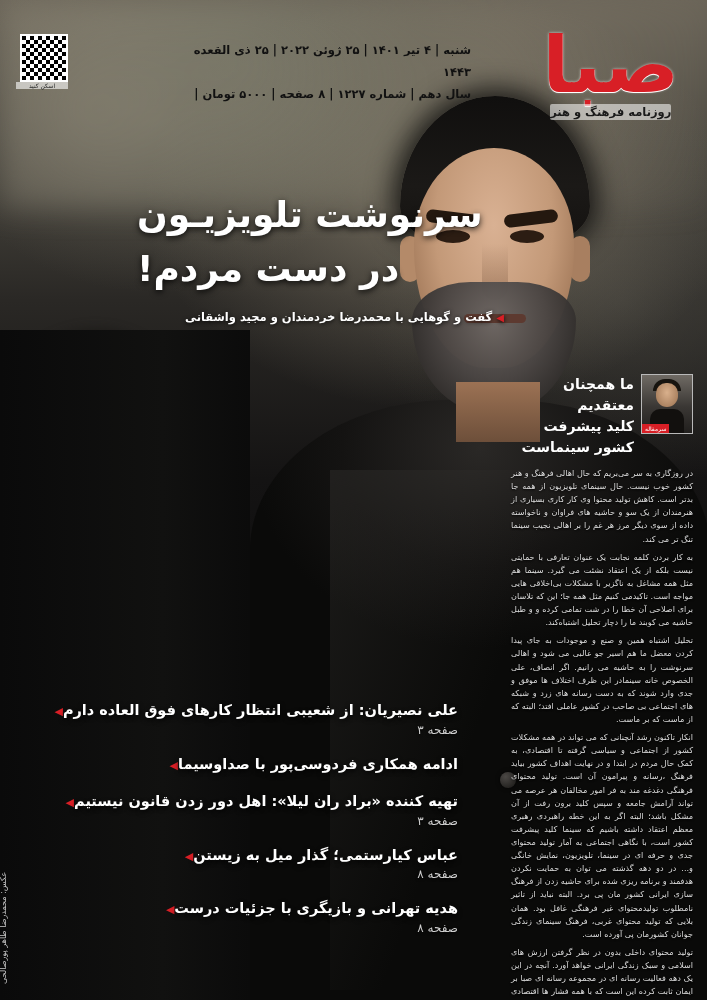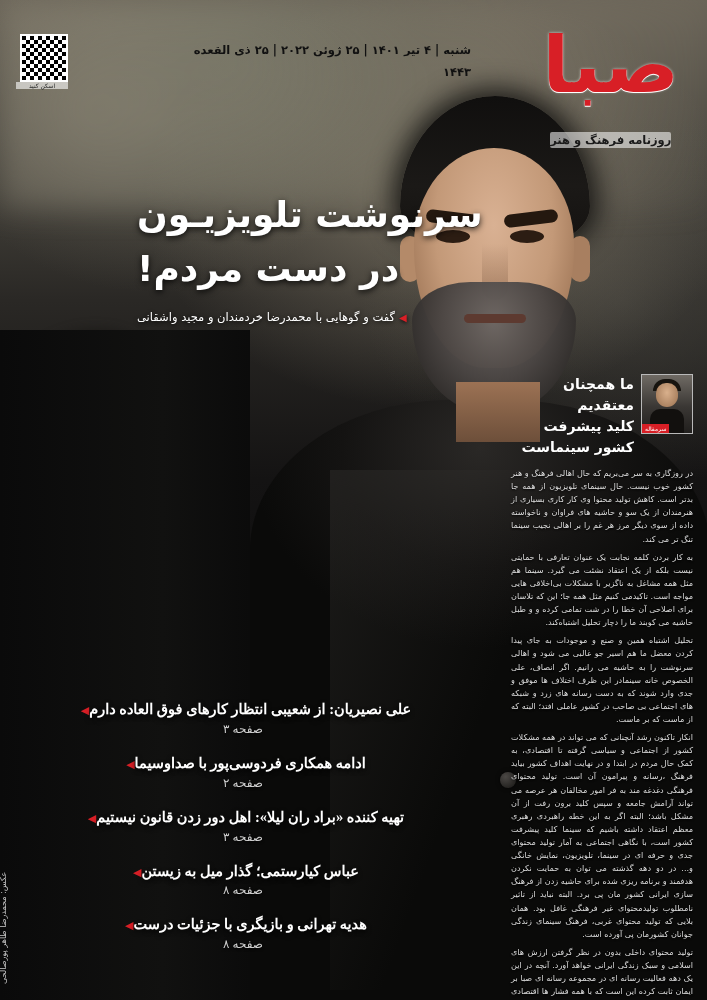--- a/index.html
+++ b/index.html
@@ -150,21 +150,20 @@
     font-weight: 700;
     color: #1a1a1a;
     background: rgba(255,255,255,0.0);
     direction: rtl;
   }
   .logo-sub-wrap {
     background: rgba(255,255,255,0.55);
     padding: 1px 0;
     display: inline-block;
     border-radius: 2px;
-    margin-top: 28px;
   }
 
   
   .dateline {
     position: absolute;
     right: 236px; top: 40px;
     width: 280px;
     text-align: right;
     direction: rtl;
     font-size: 11.5px;
@@ -213,23 +212,24 @@
     font-size: 36px;
     font-weight: 700;
     line-height: 1.5;
     text-shadow: 0 2px 6px rgba(0,0,0,0.85);
     letter-spacing: 0.5px;
   }
   .kicker {
     margin-top: 14px;
     color: #ffffff;
     font-size: 11.5px;
-    font-weight: 400;
+    font-weight: 700;
     text-shadow: 0 1px 4px rgba(0,0,0,0.9);
     direction: rtl;
+    margin-left: 48px;
   }
   .kicker .tri {
     color: #d81f26;
     font-size: 10px;
     margin-left: 4px;
   }
 
   
   .editorial {
     position: absolute;
@@ -297,22 +297,21 @@
     left: 28px; top: 700px;
     width: 430px;
     direction: rtl;
     z-index: 6;
     text-align: left;
   }
   .teaser {
     position: relative;
     padding: 0 0 0 0;
     margin-bottom: 17px;
-    text-align: center;
-    font-family: Liberation Serif, serif;
+    text-align: right;
   }
   .teaser .t-line {
     color: #ffffff;
     font-size: 14.5px;
     font-weight: 700;
     text-shadow: 0 2px 5px rgba(0,0,0,0.9);
     line-height: 1.3;
     display: inline-block;
   }
   .teaser .t-tri {
@@ -371,20 +370,21 @@
     <div class="neck"></div>
   </div>
 
   <div class="masthead">
     <div class="logo-word">صبا</div>
     <div class="logo-sub"><span class="logo-sub-wrap">روزنامه فرهنگ و هنر</span></div>
   </div>
 
   <div class="dateline">
     <div>شنبه | ۴ تیر ۱۴۰۱ | ۲۵ ژوئن ۲۰۲۲ | ۲۵ ذی القعده ۱۴۴۳</div>
+    <div>سال دهم | شماره ۱۲۲۷ | ۸ صفحه | ۵۰۰۰ تومان |</div>
   </div>
   <div class="qr"></div>
   <div class="qr-label">اسکن کنید</div>
 
   <div class="headline">
     <div class="l1">سرنوشت تلویزیـون</div>
     <div class="l2">در دست مردم!</div>
     <div class="kicker">
       <span class="tri">◀</span><span>گفت و گوهایی با محمدرضا خردمندان و مجید واشقانی</span>
     </div>
@@ -414,21 +414,20 @@
 
   </div>
 
   <div class="teasers">
     <div class="teaser">
       <span class="t-line">علی نصیریان: از شعیبی انتظار کارهای فوق العاده دارم</span><span class="t-tri">◀</span>
       <span class="t-page">صفحه ۳</span>
     </div>
     <div class="teaser">
       <span class="t-line">ادامه همکاری فردوسی‌پور با صداوسیما</span><span class="t-tri">◀</span>
-      <span class="t-page">صفحه ۲</span>
     </div>
     <div class="teaser">
       <span class="t-line">تهیه کننده «براد ران لیلا»: اهل دور زدن قانون نیستیم</span><span class="t-tri">◀</span>
       <span class="t-page">صفحه ۳</span>
     </div>
     <div class="teaser">
       <span class="t-line">عباس کیارستمی؛ گذار میل به زیستن</span><span class="t-tri">◀</span>
       <span class="t-page">صفحه ۸</span>
     </div>
     <div class="teaser">

